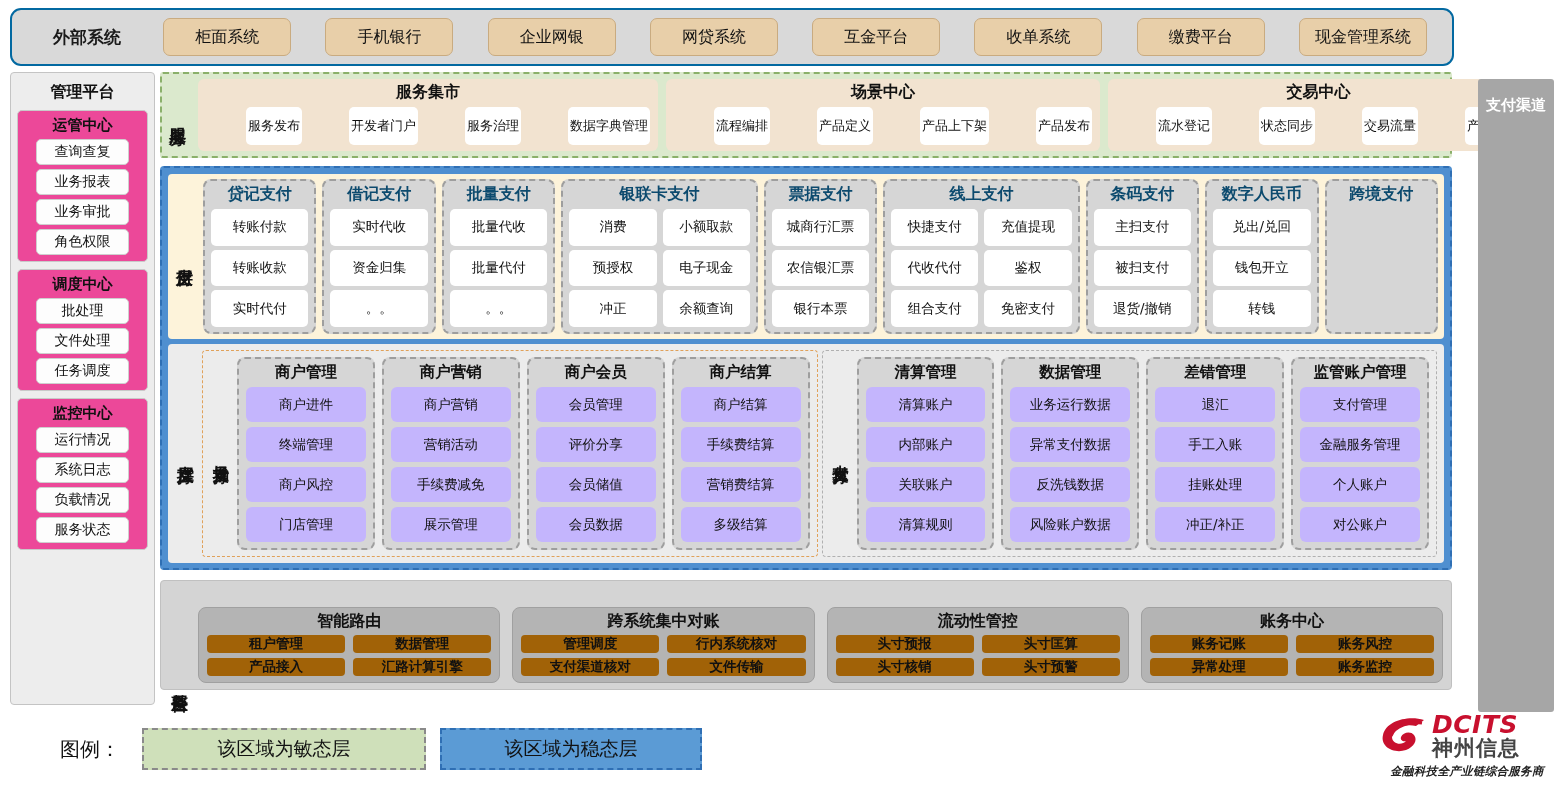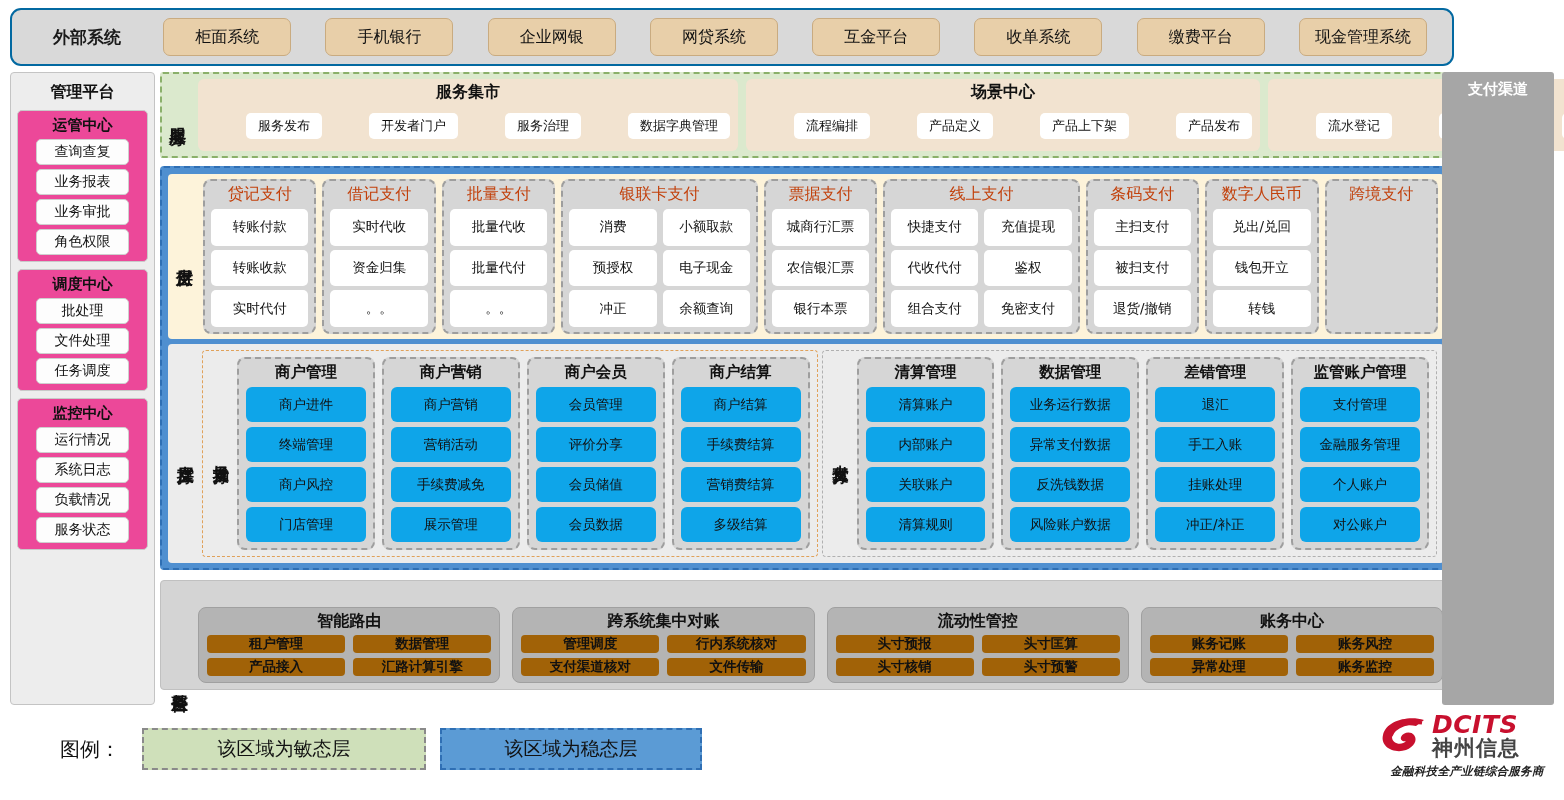--- a/index.html
+++ b/index.html
@@ -54,23 +54,23 @@
   .lbtn {
     background: #fdfdfd; border: 1px solid #cfcfcf; border-radius: 5px;
     height: 26px; margin-bottom: 4px;
     display: flex; align-items: center; justify-content: center;
     font-size: 14px; color: #111;
   }
   .lbtn:last-child { margin-bottom: 0; }
 
   
   .rsidebar {
-    position: absolute; right: 0; top: 0; width: 112px; height: 633px;
+    position: absolute; right: 0; top: 7px; width: 76px; height: 633px;
     background: #a6a6a6; border-radius: 3px;
-    padding: 4px 7px;
+    padding: 13px 7px;
   }
   .rsidebar-title { font-size: 15px; font-weight: bold; text-align: center; color: #fff; padding: 4px 0 6px; }
   .rbtn {
     background: #ededed; border-radius: 6px; height: 31px;
     margin-bottom: 6px;
     display: flex; align-items: center; justify-content: center;
     font-size: 13px; color: #111; white-space: nowrap;
   }
 
   
@@ -89,21 +89,21 @@
     letter-spacing: 1px; flex: none;
   }
   .svc-group {
     background: #f2e3d0; border-radius: 6px;
     flex: 1; margin-left: 8px; padding: 3px 8px 5px;
     display: flex; flex-direction: column;
   }
   .svc-group-title { font-size: 16px; font-weight: bold; text-align: center; color: #111; padding-bottom: 3px; }
   .svc-chips { display: flex; justify-content: space-around; gap: 7px; flex: 1; align-items: center; }
   .svc-chip {
-    background: #fff; border-radius: 5px; height: 26px; padding: 0 12px;
+    background: #fff; border-radius: 5px; height: 38px; padding: 0 2px;
     display: flex; align-items: center; justify-content: center;
     font-size: 13px; color: #111; white-space: nowrap; margin-left: 40px;
   }
 
   
   .stable-block {
     position: absolute; left: 0; top: 94px; right: 0; height: 404px;
     background: #4f8fd0; border: 2px dashed #2f6fb4; border-radius: 4px;
     padding: 6px;
   }
@@ -112,21 +112,21 @@
   .pay-layer {
     background: #fdf3da; border-radius: 4px;
     height: 165px; display: flex; align-items: stretch; padding: 5px 6px;
   }
   .pay-cols { display: flex; flex: 1; gap: 6px; margin-left: 6px; }
   .pay-col {
     background: #d6d6d6; border: 2px dashed #9e9e9e; border-radius: 8px;
     flex: 1; padding: 3px 6px 5px; display: flex; flex-direction: column;
   }
   .pay-col.wide { flex: 1.85; }
-  .pay-col-title { font-size: 16px; font-weight: normal; text-align: center; color: #c2410c; padding-bottom: 4px; }
+  .pay-col-title { font-size: 16px; font-weight: bold; text-align: center; color: #0c4a6e; padding-bottom: 4px; }
   .pay-items { display: flex; flex-direction: column; gap: 4px; flex: 1; }
   .pay-items.two { display: grid; grid-template-columns: 1fr 1fr; gap: 4px 6px; }
   .pay-item {
     background: #fff; border-radius: 5px; flex: 1;
     display: flex; align-items: center; justify-content: center;
     font-size: 13.5px; color: #111; min-height: 25px; white-space: nowrap;
   }
 
   
   .sup-layer {
@@ -144,21 +144,21 @@
     flex: 1; display: flex; align-items: stretch; padding: 6px 7px; margin-left: 4px;
   }
   .sup-cols { display: flex; flex: 1; gap: 7px; margin-left: 6px; }
   .sup-col {
     background: #d6d6d6; border: 2px dashed #9e9e9e; border-radius: 8px;
     flex: 1; padding: 3px 7px 6px; display: flex; flex-direction: column;
   }
   .sup-col-title { font-size: 15.5px; font-weight: bold; text-align: center; color: #111; padding-bottom: 4px; }
   .sup-items { display: flex; flex-direction: column; gap: 5px; flex: 1; }
   .sup-item {
-    background: #0ea5e9; border-radius: 6px; flex: 1;
+    background: #c4b5fd; border-radius: 6px; flex: 1;
     display: flex; align-items: center; justify-content: center;
     font-size: 13.5px; color: #111; white-space: nowrap;
   }
   .vlabel2 {
     writing-mode: vertical-rl; text-orientation: upright;
     font-size: 16px; font-weight: bold; color: #111;
     display: flex; align-items: center; justify-content: center;
     flex: none; letter-spacing: 1px;
   }
 

